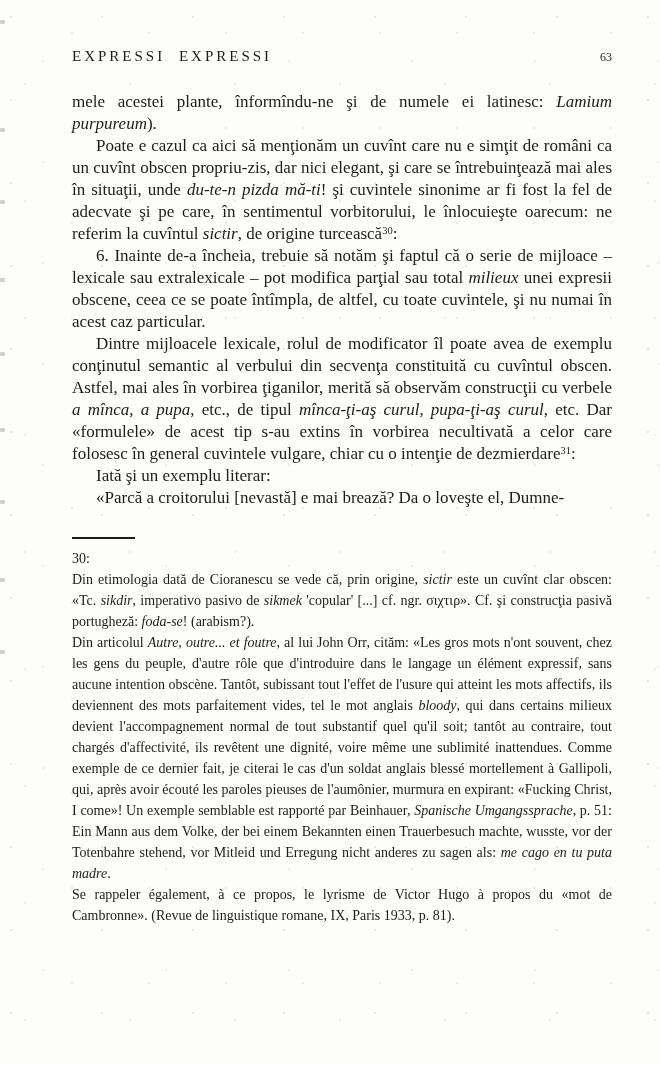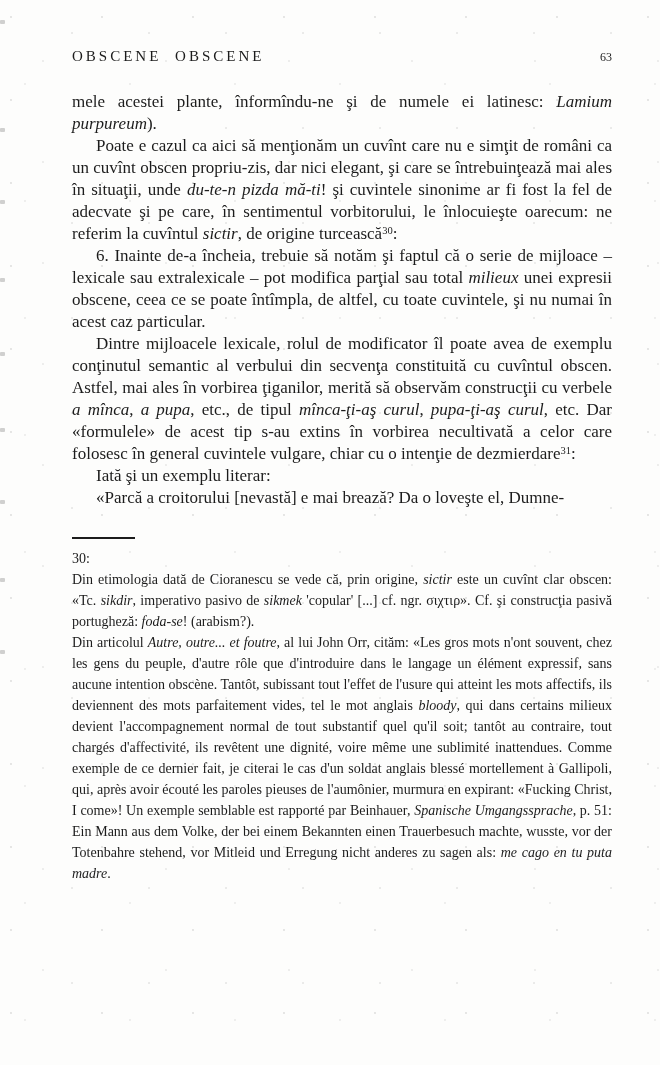--- a/index.html
+++ b/index.html
@@ -75,21 +75,21 @@
   <div class="scan-artifact" style="top:278px"></div>
   <div class="scan-artifact" style="top:352px"></div>
   <div class="scan-artifact" style="top:428px"></div>
   <div class="scan-artifact" style="top:500px"></div>
   <div class="scan-artifact" style="top:578px"></div>
   <div class="scan-artifact" style="top:650px"></div>
 
   <div class="content">
 
     <div class="page-header">
-      <span class="running-head">OBSCENE OBSCENE</span>
+      <span class="running-head">EXPRESSI EXPRESSI</span>
       <span class="page-number">63</span>
     </div>
 
     <div class="body-text">
         <p class="para"><span>mele acestei plante, înformîndu-ne şi de numele ei latinesc: </span><span class="i">Lamium purpureum</span><span>).</span></p>
         <p class="para indent"><span>Poate e cazul ca aici să menţionăm un cuvînt care nu e simţit de români ca un cuvînt obscen propriu-zis, dar nici elegant, şi care se întrebuinţează mai ales în situaţii, unde </span><span class="i">du-te-n pizda mă-ti</span><span>! şi cuvintele sinonime ar fi fost la fel de adecvate şi pe care, în sentimentul vorbitorului, le înlocuieşte oarecum: ne referim la cuvîntul </span><span class="i">sictir</span><span>, de origine turcească</span><span class="sup">30</span><span>:</span></p>
         <p class="para indent"><span>6.  Inainte de-a încheia, trebuie să notăm şi faptul că o serie de mijloace – lexicale sau extralexicale – pot modifica parţial sau total </span><span class="i">milieux</span><span> unei expresii obscene, ceea ce se poate întîmpla, de altfel, cu toate cuvintele, şi nu numai în acest caz particular.</span></p>
         <p class="para indent"><span>Dintre mijloacele lexicale, rolul de modificator îl poate avea de exemplu conţinutul semantic al verbului din secvenţa constituită cu cuvîntul obscen. Astfel, mai ales în vorbirea ţiganilor, merită să observăm construcţii cu verbele </span><span class="i">a mînca</span><span>, </span><span class="i">a pupa</span><span>, etc., de tipul </span><span class="i">mînca-ţi-aş curul</span><span>, </span><span class="i">pupa-ţi-aş curul</span><span>, etc. Dar «formulele» de acest tip s-au extins în vorbirea necultivată a celor care folosesc în general cuvintele vulgare, chiar cu o intenţie de dezmierdare</span><span class="sup">31</span><span>:</span></p>
         <p class="para indent"><span>Iată şi un exemplu literar:</span></p>
         <p class="para indent"><span>«Parcă a croitorului [nevastă] e mai brează? Da o loveşte el, Dumne-</span></p>
@@ -100,18 +100,19 @@
     <div class="footnotes">
         <div class="footnote">
           <span class="fn-num">30:</span>
           <div class="fn-text">
             <p class="para"><span>Din etimologia dată de Cioranescu se vede că, prin origine, </span><span class="i">sictir</span><span> este un cuvînt clar obscen: «Tc. </span><span class="i">sikdir</span><span>, imperativo pasivo de </span><span class="i">sikmek</span><span> 'copular' [...] cf. ngr. σιχτιρ». Cf. şi construcţia pasivă portugheză: </span><span class="i">foda-se</span><span>! (arabism?).</span></p>
           </div>
         </div>
         <div class="footnote">
           <div class="fn-text">
             <p class="para"><span>Din articolul </span><span class="i">Autre, outre... et foutre</span><span>, al lui John Orr, cităm: «Les gros mots n'ont souvent, chez les gens du peuple, d'autre rôle que d'introduire dans le langage un élément expressif, sans aucune intention obscène. Tantôt, subissant tout l'effet de l'usure qui atteint les mots affectifs, ils deviennent des mots parfaitement vides, tel le mot anglais </span><span class="i">bloody</span><span>, qui dans certains milieux devient l'accompagnement normal de tout substantif quel qu'il soit; tantôt au contraire, tout chargés d'affectivité, ils revêtent une dignité, voire même une sublimité inattendues. Comme exemple de ce dernier fait, je citerai le cas d'un soldat anglais blessé mortellement à Gallipoli, qui, après avoir écouté les paroles pieuses de l'aumônier, murmura en expirant: «Fucking Christ, I come»! Un exemple semblable est rapporté par Beinhauer, </span><span class="i">Spanische Umgangssprache</span><span>, p. 51: Ein Mann aus dem Volke, der bei einem Bekannten einen Trauerbesuch machte, wusste, vor der Totenbahre stehend, vor Mitleid und Erregung nicht anderes zu sagen als: </span><span class="i">me cago en tu puta madre</span><span>.</span></p>
+            <p class="para"><span>Se rappeler également, à ce propos, le lyrisme de Victor Hugo à propos du «mot de Cambronne». (Revue de linguistique romane, IX, Paris 1933, p. 81).</span></p>
           </div>
         </div>
       </div>
 
   </div>
 </div>
 
 </body></html>

